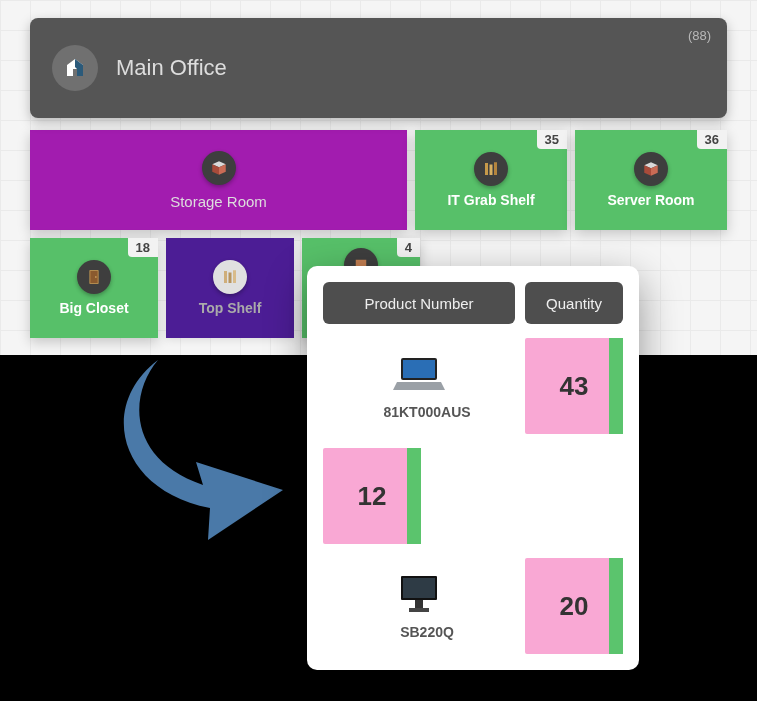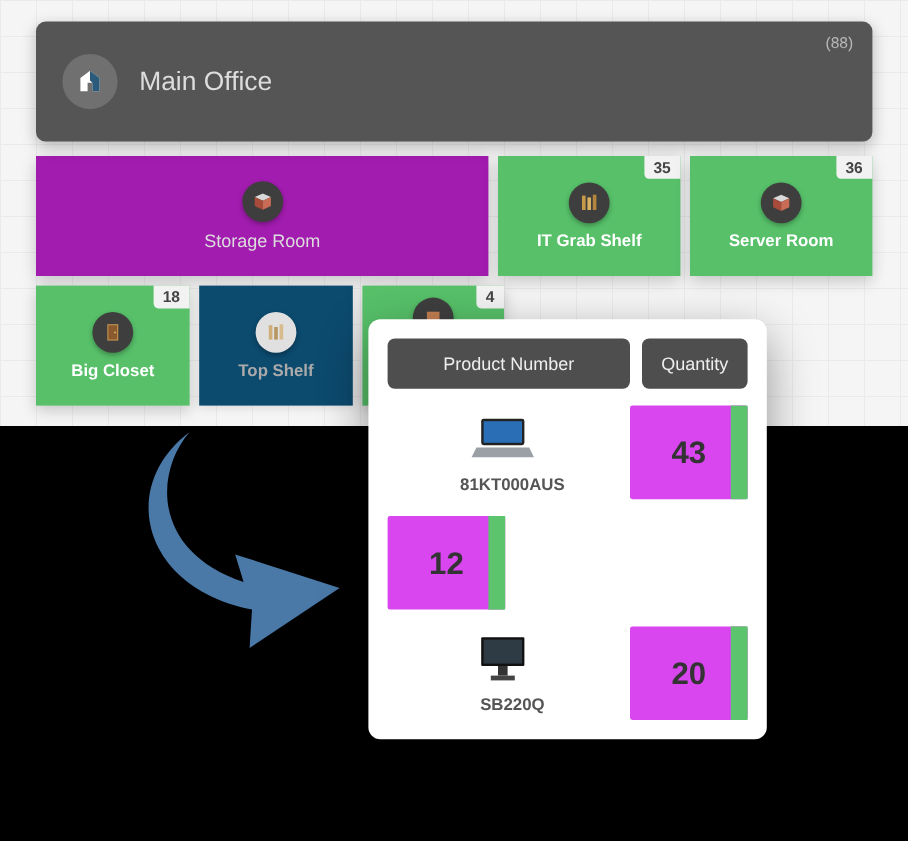--- a/index.html
+++ b/index.html
@@ -121,21 +121,21 @@
   .row3 {
     display: flex;
     gap: 8px;
     margin-top: 8px;
   }
   .row3 .green-card { width: 128px; }
   .gray-small {
     position: relative;
     width: 128px;
     height: 100px;
-    background: #0c4a6e;
+    background: #4c1d95;
     display: flex;
     flex-direction: column;
     align-items: center;
     justify-content: center;
     box-shadow: 0 2px 8px rgba(0,0,0,0.1);
   }
   .gray-small .title {
     color: #aaa;
     font-size: 14px;
     font-weight: 600;
@@ -185,21 +185,21 @@
     color: #eee;
     border-radius: 6px;
     height: 42px;
     display: flex;
     align-items: center;
     justify-content: center;
     font-size: 15px;
     font-weight: 500;
   }
   .hchip.product { flex: 1; }
-  .hchip.qty { width: 88px; }
+  .hchip.qty { width: 98px; }
 
   .prow {
     display: flex;
     gap: 10px;
     margin-top: 14px;
     align-items: stretch;
   }
   .pcell {
     flex: 1;
     display: flex;
@@ -209,22 +209,22 @@
     gap: 8px;
   }
   .pcell .pn {
     color: #555;
     font-size: 14px;
     font-weight: 700;
     margin-left: 16px;
   }
   .qcell {
     width: 98px;
-    height: 78px;
-    background: #d946ef;
+    height: 96px;
+    background: #f9a8d4;
     position: relative;
     display: flex;
     align-items: center;
     justify-content: center;
     border-radius: 2px;
   }
   .qcell .val {
     color: #333;
     font-size: 26px;
     font-weight: 700;

